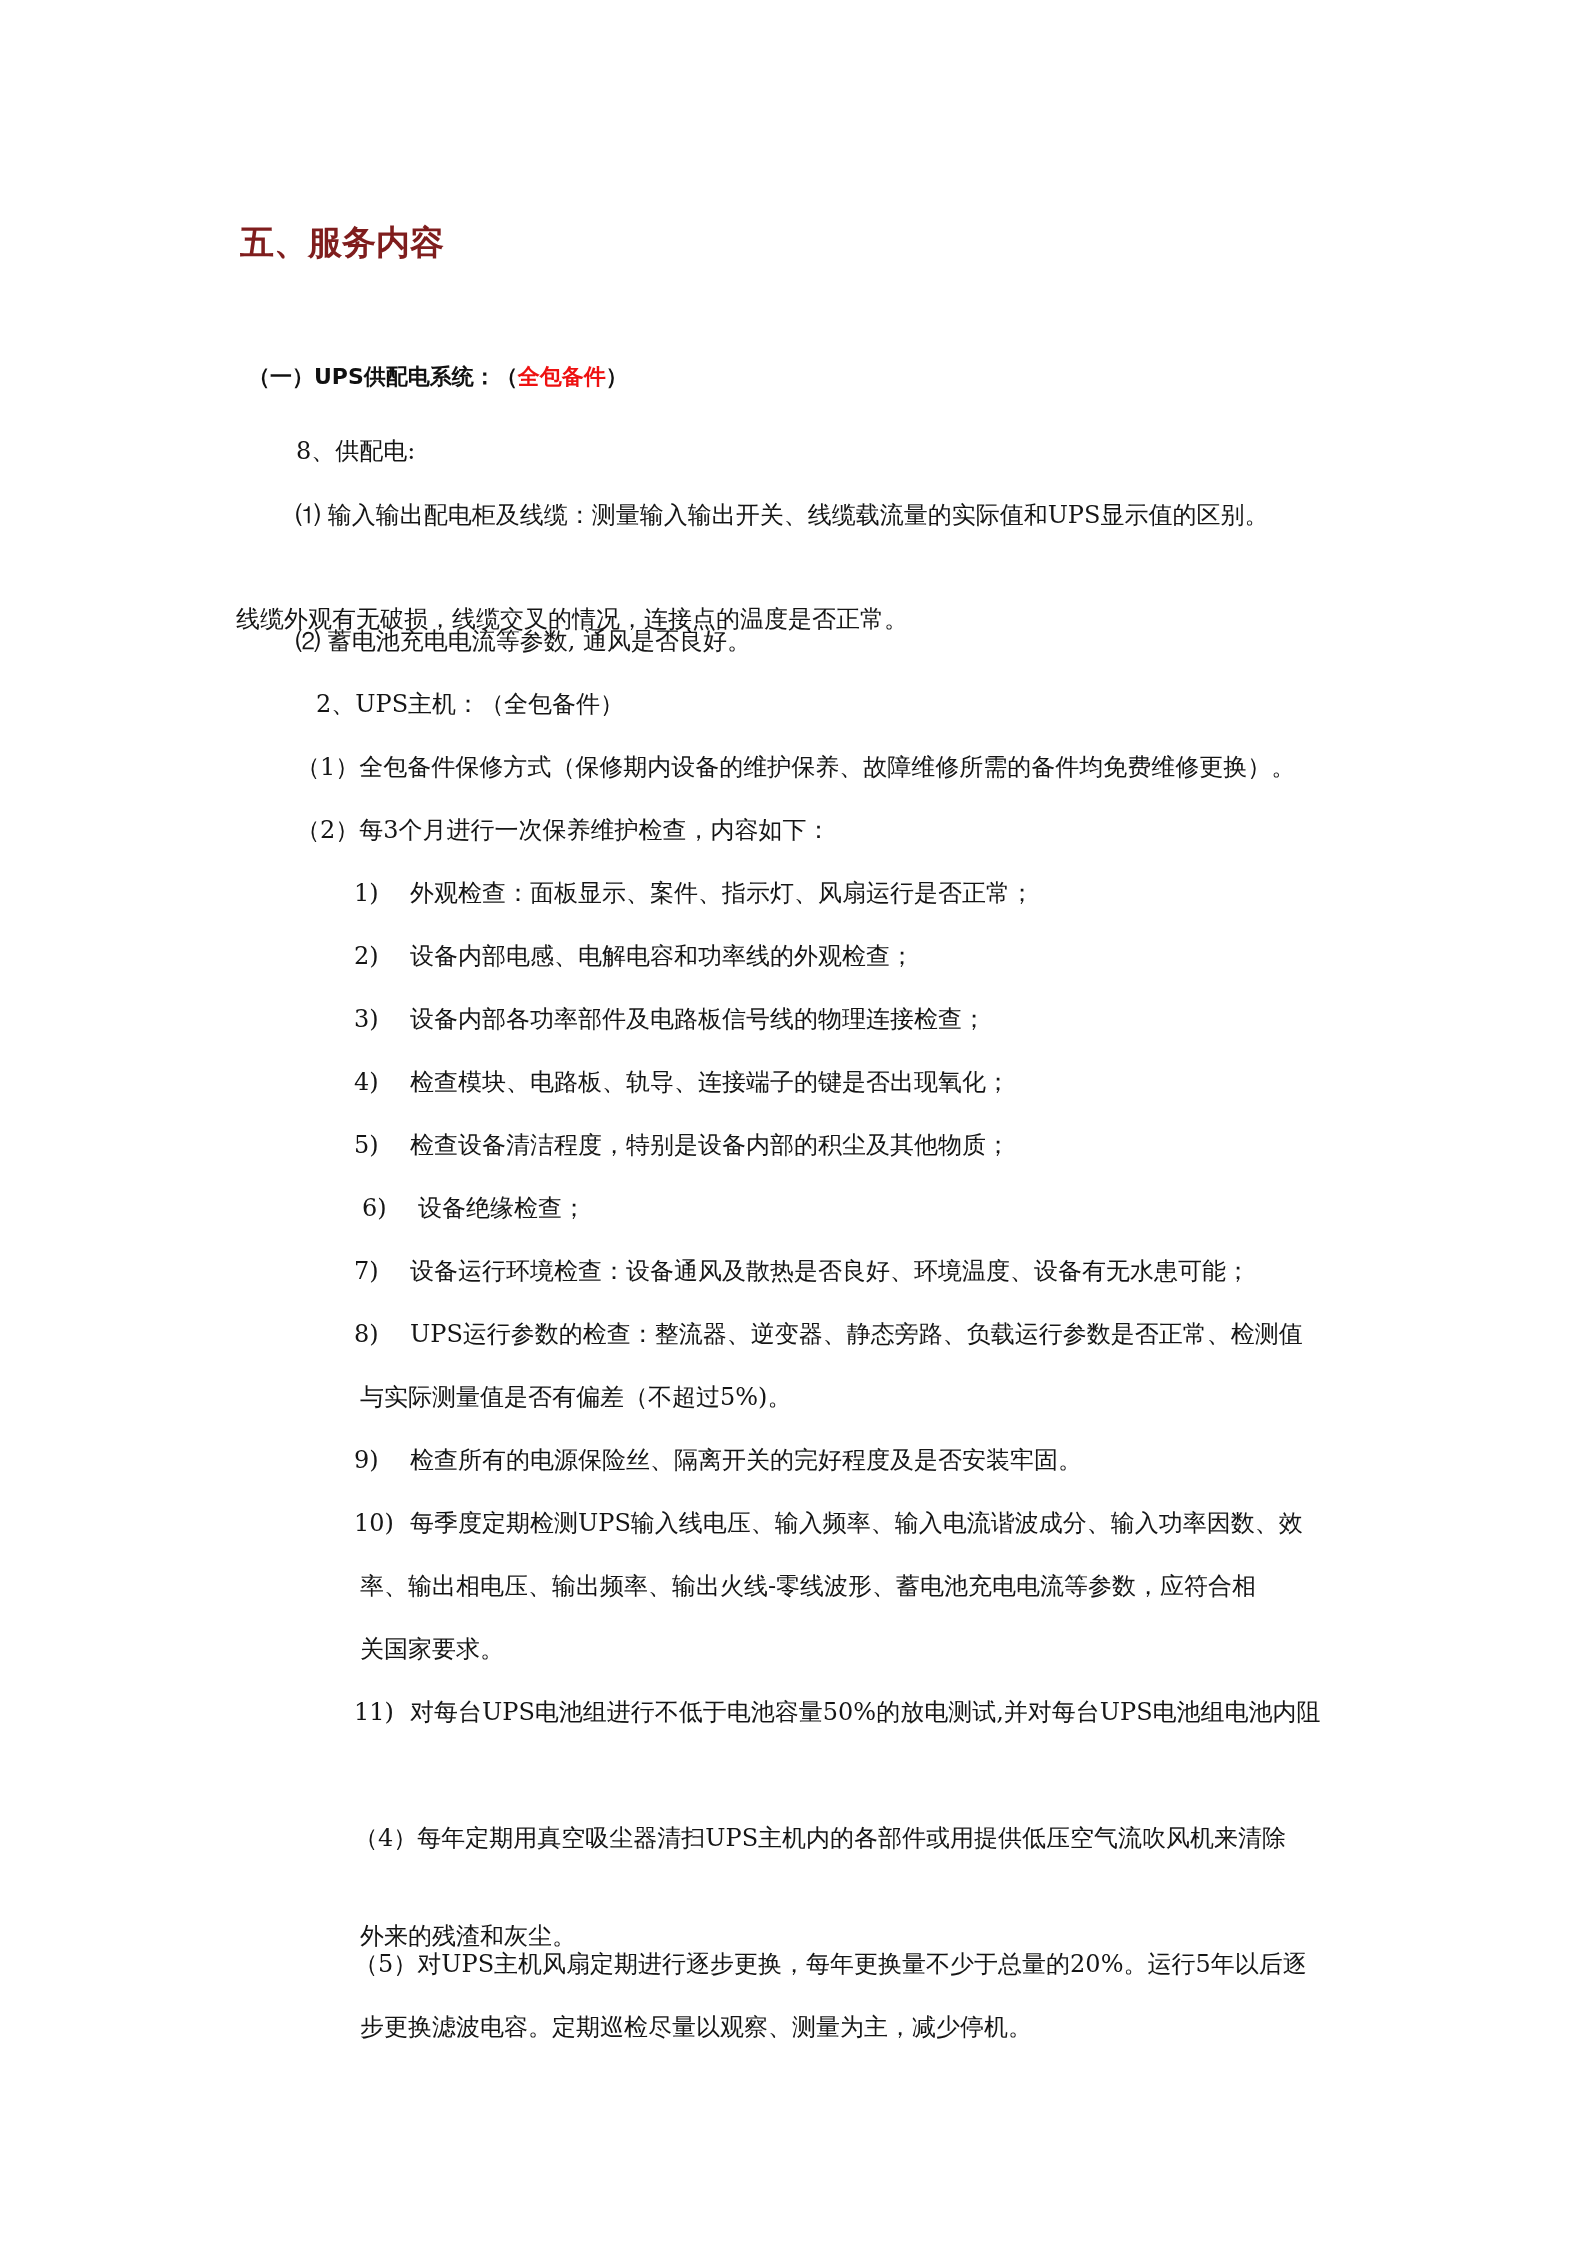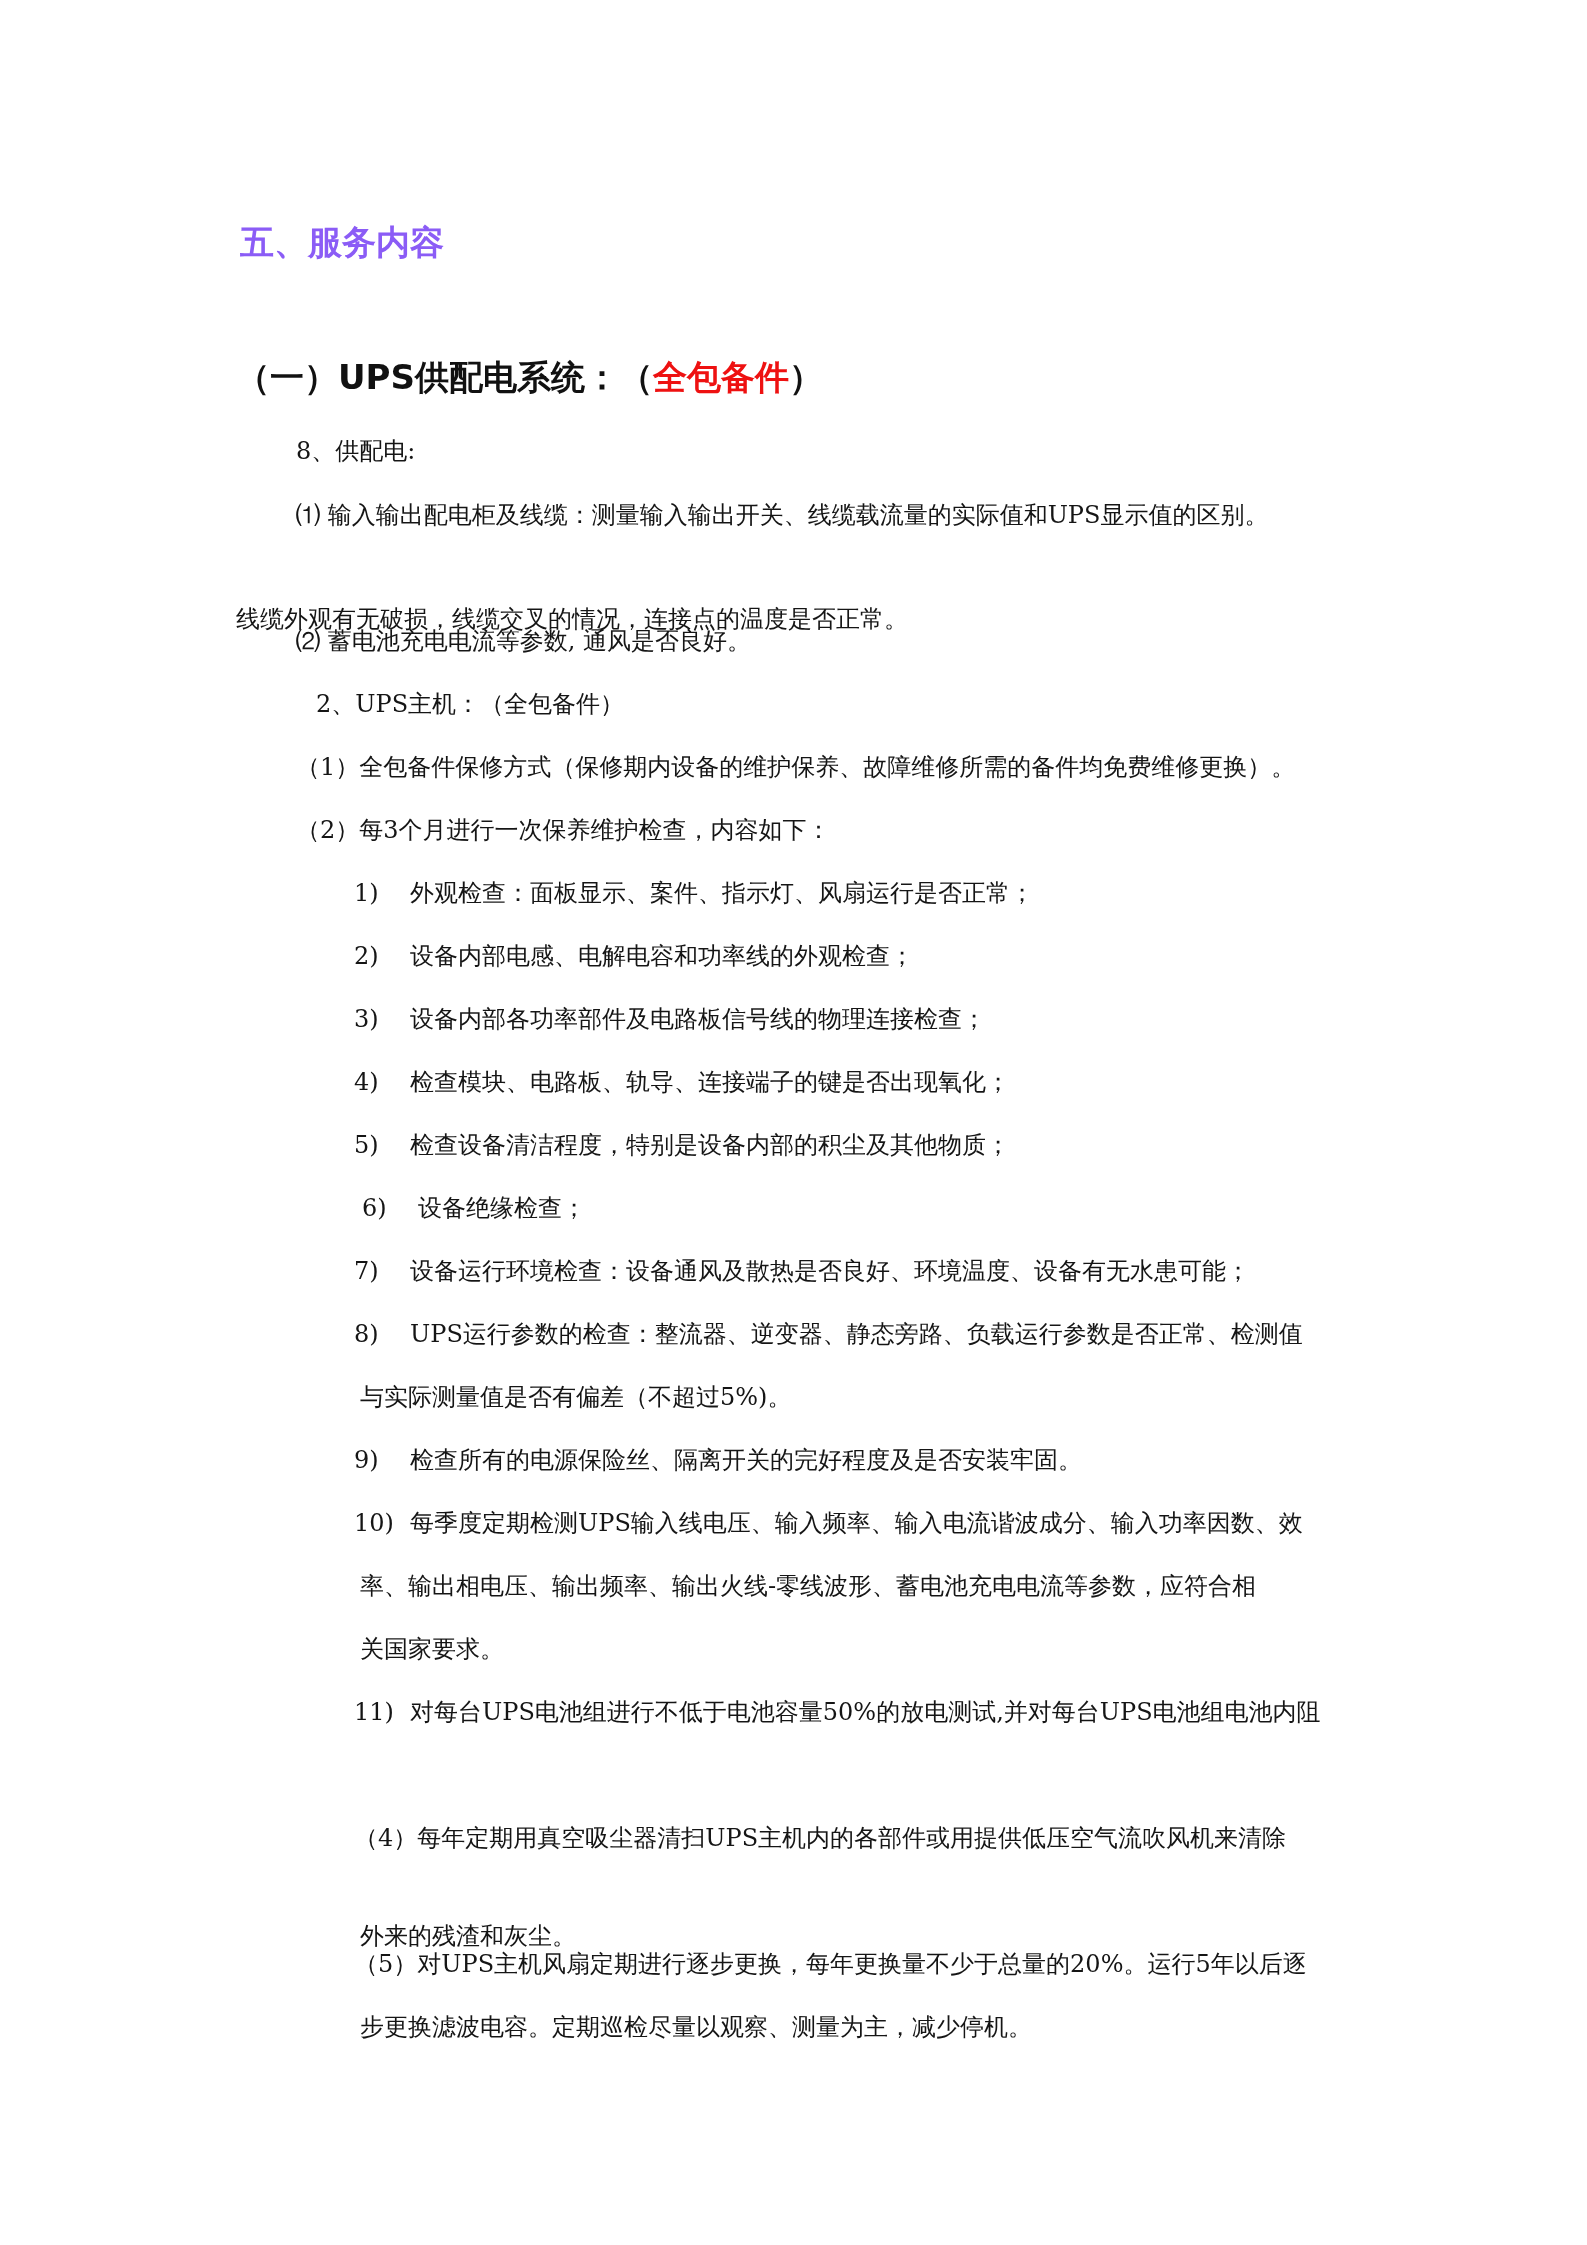--- a/index.html
+++ b/index.html
@@ -30,30 +30,30 @@
       color: #151515;
     }
     .h1 {
       position: absolute;
       left: 240px;
       top: 221px;
       font-family: "DejaVu Sans", "Liberation Sans", sans-serif;
       font-weight: bold;
       font-size: 34px;
       line-height: 42px;
-      color: #8b5cf6;
+      color: #7f1d1d;
       white-space: nowrap;
     }
     .h2 {
       position: absolute;
-      left: 236px;
+      left: 248px;
       top: 356px;
       font-family: "DejaVu Sans", "Liberation Sans", sans-serif;
       font-weight: bold;
-      font-size: 34px;
+      font-size: 22px;
       line-height: 42px;
       color: #111111;
       white-space: nowrap;
     }
     .h2 .red { color: #ee1111; }
     .num {
       display: inline-block;
       width: 56px;
     }
   </style>

